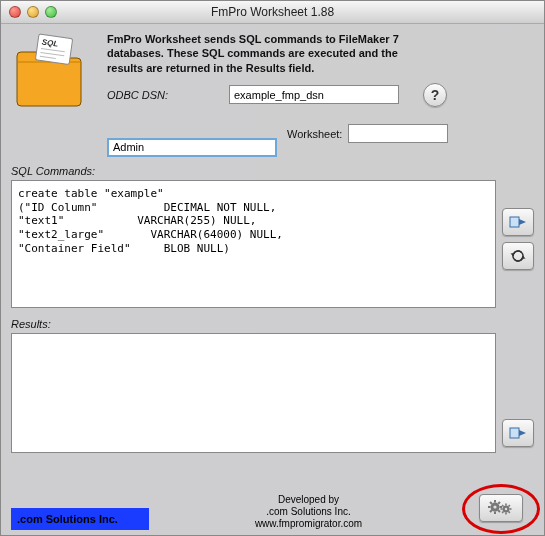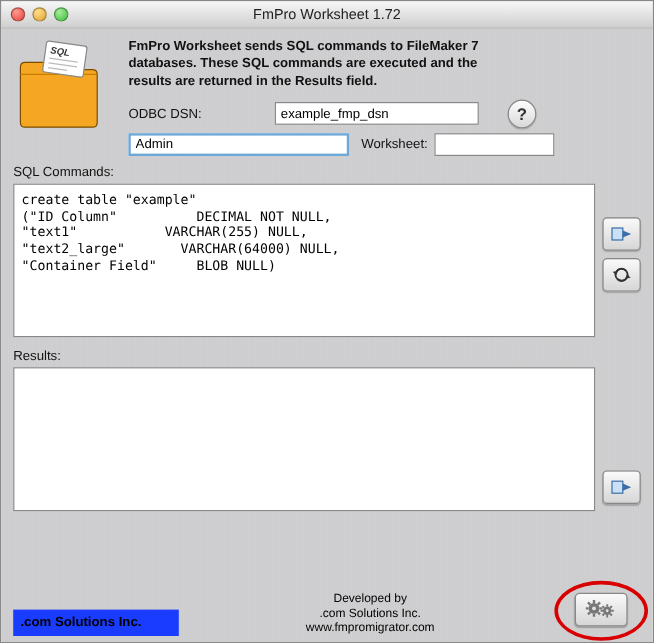--- a/index.html
+++ b/index.html
@@ -84,53 +84,54 @@
   .row {
     display: flex;
     align-items: center;
     margin-top: 4px;
     gap: 6px;
   }
   .label {
     font-size: 11px;
     color: #111;
   }
-  .lbl-odbc { width: 116px; }
+  .lbl-odbc { width: 116px; font-style: italic; }
   .lbl-user { width: 116px; }
   .lbl-pass { margin-left: 4px; }
   input[type=text], input[type=password] {
     font-family: inherit;
     font-size: 11px;
     padding: 2px 4px;
     border: 1px solid #888;
     background: #fff;
     box-sizing: border-box;
     height: 19px;
   }
   .odbc-input { width: 170px; }
-  .user-input { width: 184px; border: 2px solid #6ea8d8 !important; height:20px; }
+  .user-input { width: 170px; border: 2px solid #6ea8d8 !important; height:20px;margin-top:27px; }
   .pass-input { width: 100px; }
   .help-btn {
     width: 22px; height: 22px;
     border-radius: 50%;
     background: linear-gradient(to bottom, #fdfdfd, #d9d9d9);
     border: 1px solid #888;
     display: flex; align-items: center; justify-content: center;
     font-weight: bold;
     font-size: 14px;
     color: #333;
     margin-left: 18px;
     box-shadow: 0 1px 1px rgba(0,0,0,0.2);
     cursor: pointer;
   }
   .section-label {
     font-size: 11px;
     color: #111;
     margin-top: 8px;
     margin-bottom: 3px;
+    font-style: italic;
   }
   .textarea-wrap {
     display: flex;
     gap: 6px;
     align-items: flex-start;
   }
   textarea {
     flex: 1;
     font-family: "Geneva","Lucida Grande",monospace;
     font-size: 11px;
@@ -231,21 +232,21 @@
 </head>
 <body>
 
 <div class="window">
   <div class="titlebar">
     <div class="traffic-lights">
       <div class="tl close"></div>
       <div class="tl min"></div>
       <div class="tl zoom"></div>
     </div>
-    <div class="title">FmPro Worksheet 1.72</div>
+    <div class="title">FmPro Worksheet 1.88</div>
   </div>
 
   <div class="body">
 
     <div class="top-area">
       <div class="folder-icon">
         <svg width="84" height="78" viewBox="0 0 84 78">
           <path d="M6 24 L6 70 Q6 74 10 74 L66 74 Q70 74 70 70 L70 30 Q70 26 66 26 L34 26 L28 20 L10 20 Q6 20 6 24 Z" fill="#f5a623" stroke="#7a4e00" stroke-width="1"></path>
           <path d="M6 30 L70 30" stroke="#c87f00" stroke-width="1"></path>
           <g transform="translate(28,2) rotate(8)">

